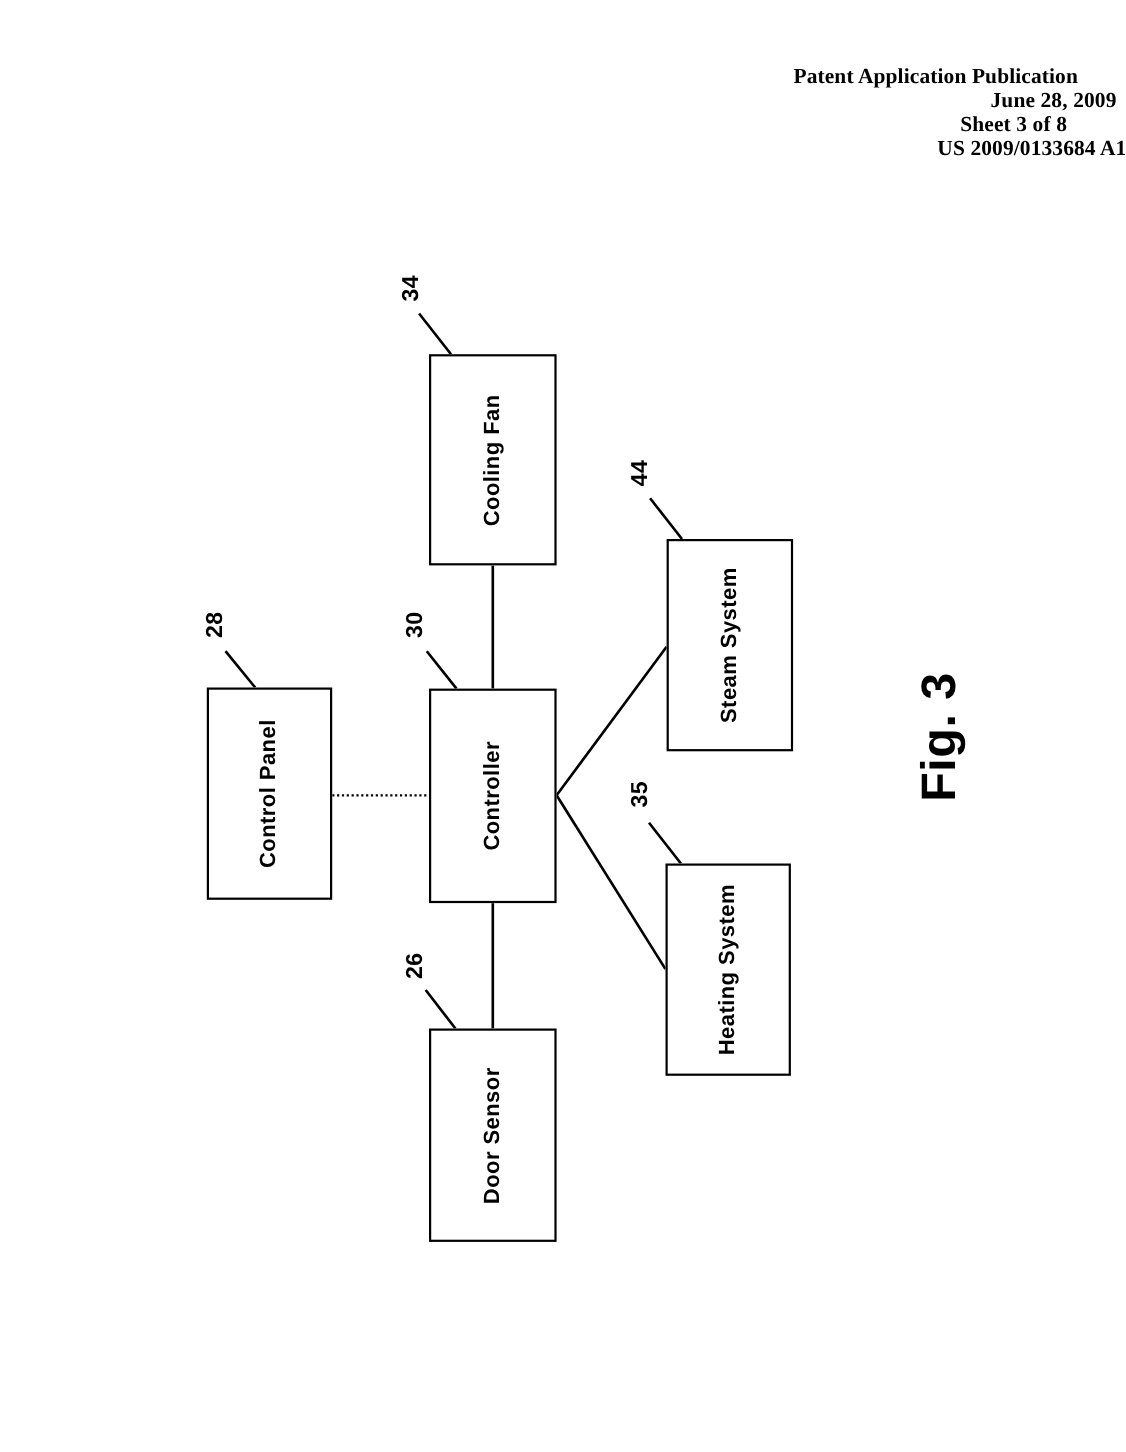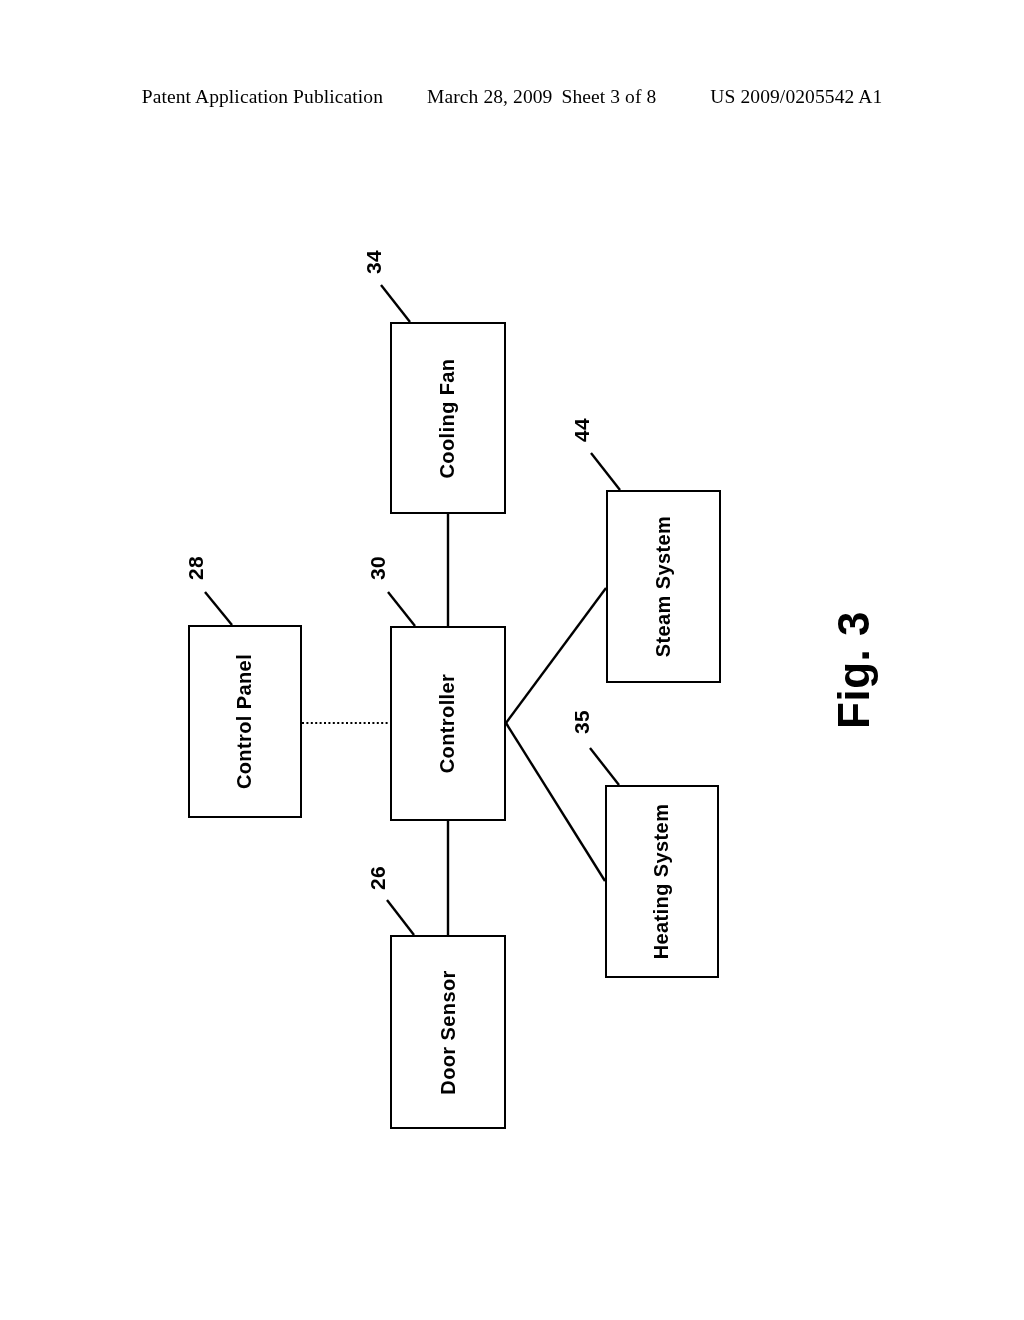--- a/index.html
+++ b/index.html
@@ -18,24 +18,25 @@
   }
 
   
   #page-header {
     position: absolute;
     left: 0;
     top: 86px;
     width: 1024px;
     height: 34px;
     display: flex;
-    align-items: flex-start;
+    flex-direction: column;
+    align-items: flex-end;
     justify-content: center;
     font-family: "Liberation Serif", serif;
-    font-weight: normal;
+    font-weight: bold;
     font-size: 19.5px;
     letter-spacing: 0.1px;
     white-space: nowrap;
   }
   #page-header .hdr-pub { margin-right: 44px; }
   #page-header .hdr-date { margin-right: 9px; }
   #page-header .hdr-sheet { margin-right: 54px; }
   #page-header .hdr-patno { }
 
   
@@ -115,23 +116,23 @@
     white-space: nowrap;
     transform: rotate(-90deg);
     transform-origin: center center;
   }
 </style>
 </head>
 <body>
 
 <div id="page-header">
   <span class="hdr-pub">Patent Application Publication</span>
-  <span class="hdr-date">March 28, 2009</span>
+  <span class="hdr-date">June 28, 2009</span>
   <span class="hdr-sheet">Sheet 3 of 8</span>
-  <span class="hdr-patno">US 2009/0205542 A1</span>
+  <span class="hdr-patno">US 2009/0133684 A1</span>
 </div>
 
 <div id="figure-canvas">
 
   <svg xmlns="http://www.w3.org/2000/svg" viewBox="0 0 1024 1320">
     <g stroke="#000000" fill="none" stroke-width="2.4">
 
       <line x1="448" y1="514" x2="448" y2="626"></line>
 
       <line x1="448" y1="821" x2="448" y2="935"></line>

